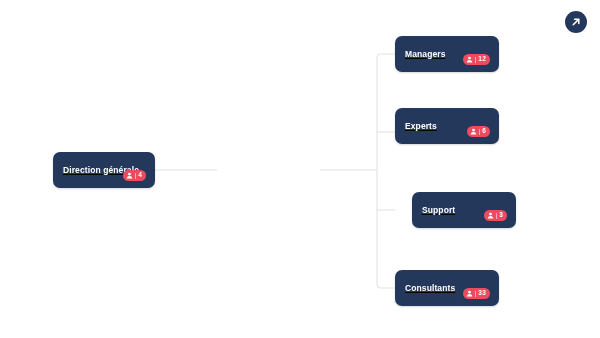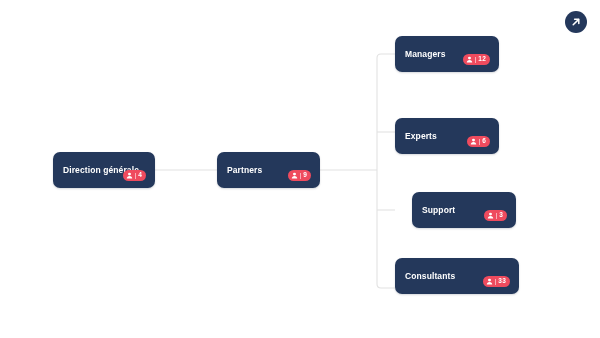--- a/index.html
+++ b/index.html
@@ -32,20 +32,21 @@
 
   
   .node {
     position: absolute;
     background: #24385b;
     border-radius: 7px;
     box-shadow: 0 1px 2px rgba(20,32,56,0.18);
     display: flex;
     align-items: center;
     padding: 0 10px;
+    text-decoration: underline;
   }
 
   .node-label {
     color: #ffffff;
     font-size: 8.5px;
     font-weight: bold;
     letter-spacing: 0.1px;
     white-space: nowrap;
     line-height: 1;
   }
@@ -131,45 +132,34 @@
     <span class="badge">
       <svg class="badge-person-icon" viewBox="0 0 10 10">
         <circle cx="5" cy="3" r="2.1" fill="#ffffff"></circle>
         <path d="M1.1 9.2c0-2.1 1.7-3.5 3.9-3.5s3.9 1.4 3.9 3.5z" fill="#ffffff"></path>
       </svg>
       <span class="badge-sep"></span>
       <span class="badge-count">4</span>
     </span>
   </div>
 
-  <div class="node" style="left:217px; top:152px; width:103px; height:36px;">
-    <span class="node-label">Partners</span>
-    <span class="badge">
-      <svg class="badge-person-icon" viewBox="0 0 10 10">
-        <circle cx="5" cy="3" r="2.1" fill="#ffffff"></circle>
-        <path d="M1.1 9.2c0-2.1 1.7-3.5 3.9-3.5s3.9 1.4 3.9 3.5z" fill="#ffffff"></path>
-      </svg>
-      <span class="badge-sep"></span>
-      <span class="badge-count">9</span>
-    </span>
-  </div>
 
   <div class="node" style="left:395px; top:36px; width:104px; height:36px;">
     <span class="node-label">Managers</span>
     <span class="badge">
       <svg class="badge-person-icon" viewBox="0 0 10 10">
         <circle cx="5" cy="3" r="2.1" fill="#ffffff"></circle>
         <path d="M1.1 9.2c0-2.1 1.7-3.5 3.9-3.5s3.9 1.4 3.9 3.5z" fill="#ffffff"></path>
       </svg>
       <span class="badge-sep"></span>
       <span class="badge-count">12</span>
     </span>
   </div>
 
-  <div class="node" style="left:395px; top:118px; width:104px; height:36px;">
+  <div class="node" style="left:395px; top:108px; width:104px; height:36px;">
     <span class="node-label">Experts</span>
     <span class="badge">
       <svg class="badge-person-icon" viewBox="0 0 10 10">
         <circle cx="5" cy="3" r="2.1" fill="#ffffff"></circle>
         <path d="M1.1 9.2c0-2.1 1.7-3.5 3.9-3.5s3.9 1.4 3.9 3.5z" fill="#ffffff"></path>
       </svg>
       <span class="badge-sep"></span>
       <span class="badge-count">6</span>
     </span>
   </div>
@@ -179,21 +169,21 @@
     <span class="badge">
       <svg class="badge-person-icon" viewBox="0 0 10 10">
         <circle cx="5" cy="3" r="2.1" fill="#ffffff"></circle>
         <path d="M1.1 9.2c0-2.1 1.7-3.5 3.9-3.5s3.9 1.4 3.9 3.5z" fill="#ffffff"></path>
       </svg>
       <span class="badge-sep"></span>
       <span class="badge-count">3</span>
     </span>
   </div>
 
-  <div class="node" style="left:395px; top:258px; width:124px; height:36px;">
+  <div class="node" style="left:395px; top:270px; width:104px; height:36px;">
     <span class="node-label">Consultants</span>
     <span class="badge">
       <svg class="badge-person-icon" viewBox="0 0 10 10">
         <circle cx="5" cy="3" r="2.1" fill="#ffffff"></circle>
         <path d="M1.1 9.2c0-2.1 1.7-3.5 3.9-3.5s3.9 1.4 3.9 3.5z" fill="#ffffff"></path>
       </svg>
       <span class="badge-sep"></span>
       <span class="badge-count">33</span>
     </span>
   </div>

